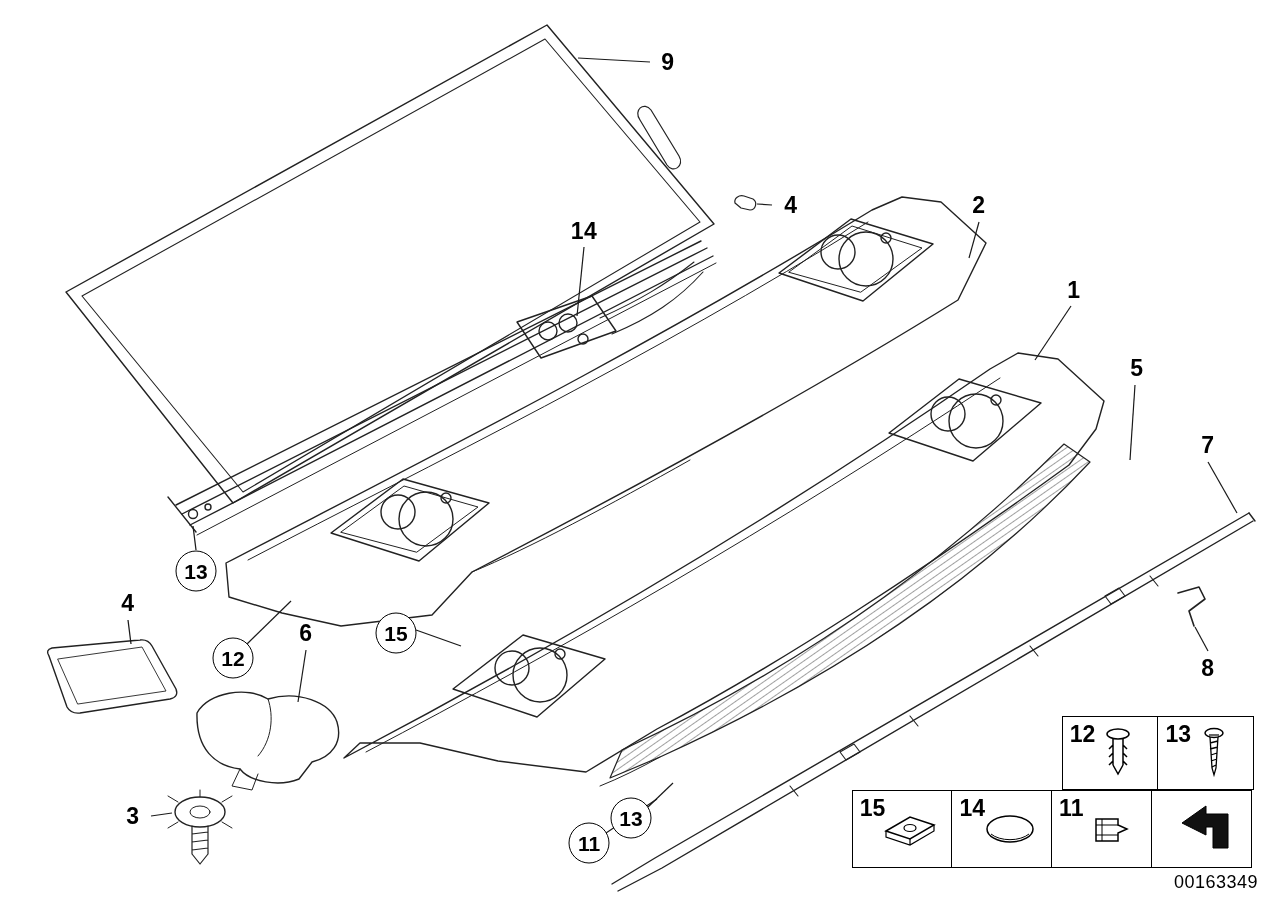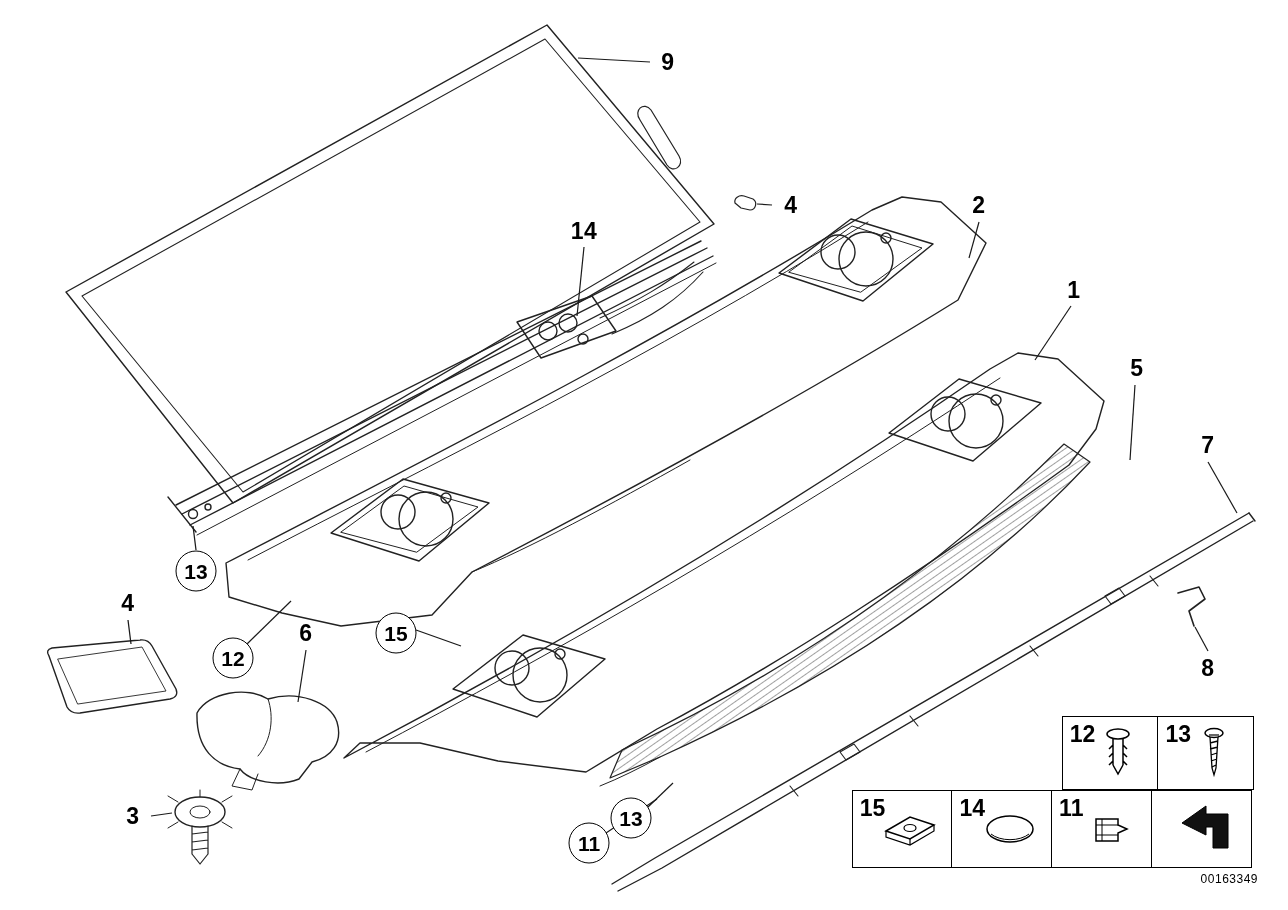--- a/index.html
+++ b/index.html
@@ -12,21 +12,21 @@
   .callout.plain{font-size:23px;font-weight:bold;letter-spacing:0.5px}
   .callout.circled{width:41px;height:41px;border:1.7px solid #000;border-radius:50%;
     font-size:21px;font-weight:bold;background:#fff}
   .legend{position:absolute;display:flex;z-index:6}
   .legend-cell{position:relative;border:1.3px solid #000;background:#fff;margin-left:-1.3px}
   .legend-row-top .legend-cell{width:97px;height:74px}
   .legend-row-bottom .legend-cell{width:101px;height:78px}
   .legend-num{position:absolute;left:7px;top:4px;font-size:23px;font-weight:bold;color:#000}
   .legend-icon-wrap{position:absolute;inset:0;display:flex;align-items:center;justify-content:center;padding-left:16px}
   #part-number{position:absolute;left:1140px;top:872px;width:118px;text-align:right;
-    font-size:12px;color:#000;letter-spacing:0.5px;z-index:6}
+    font-size:18px;color:#000;letter-spacing:0.5px;z-index:6}
 </style>
 </head>
 <body>
 
 <div id="stage">
 
   <svg class="linework" width="1288" height="910" viewBox="0 0 1288 910">
     <defs>
       <pattern id="hatch" width="6" height="6" patternUnits="userSpaceOnUse" patternTransform="rotate(55)">
         <line x1="0" y1="0" x2="0" y2="6" stroke="#444" stroke-width="1"></line>

